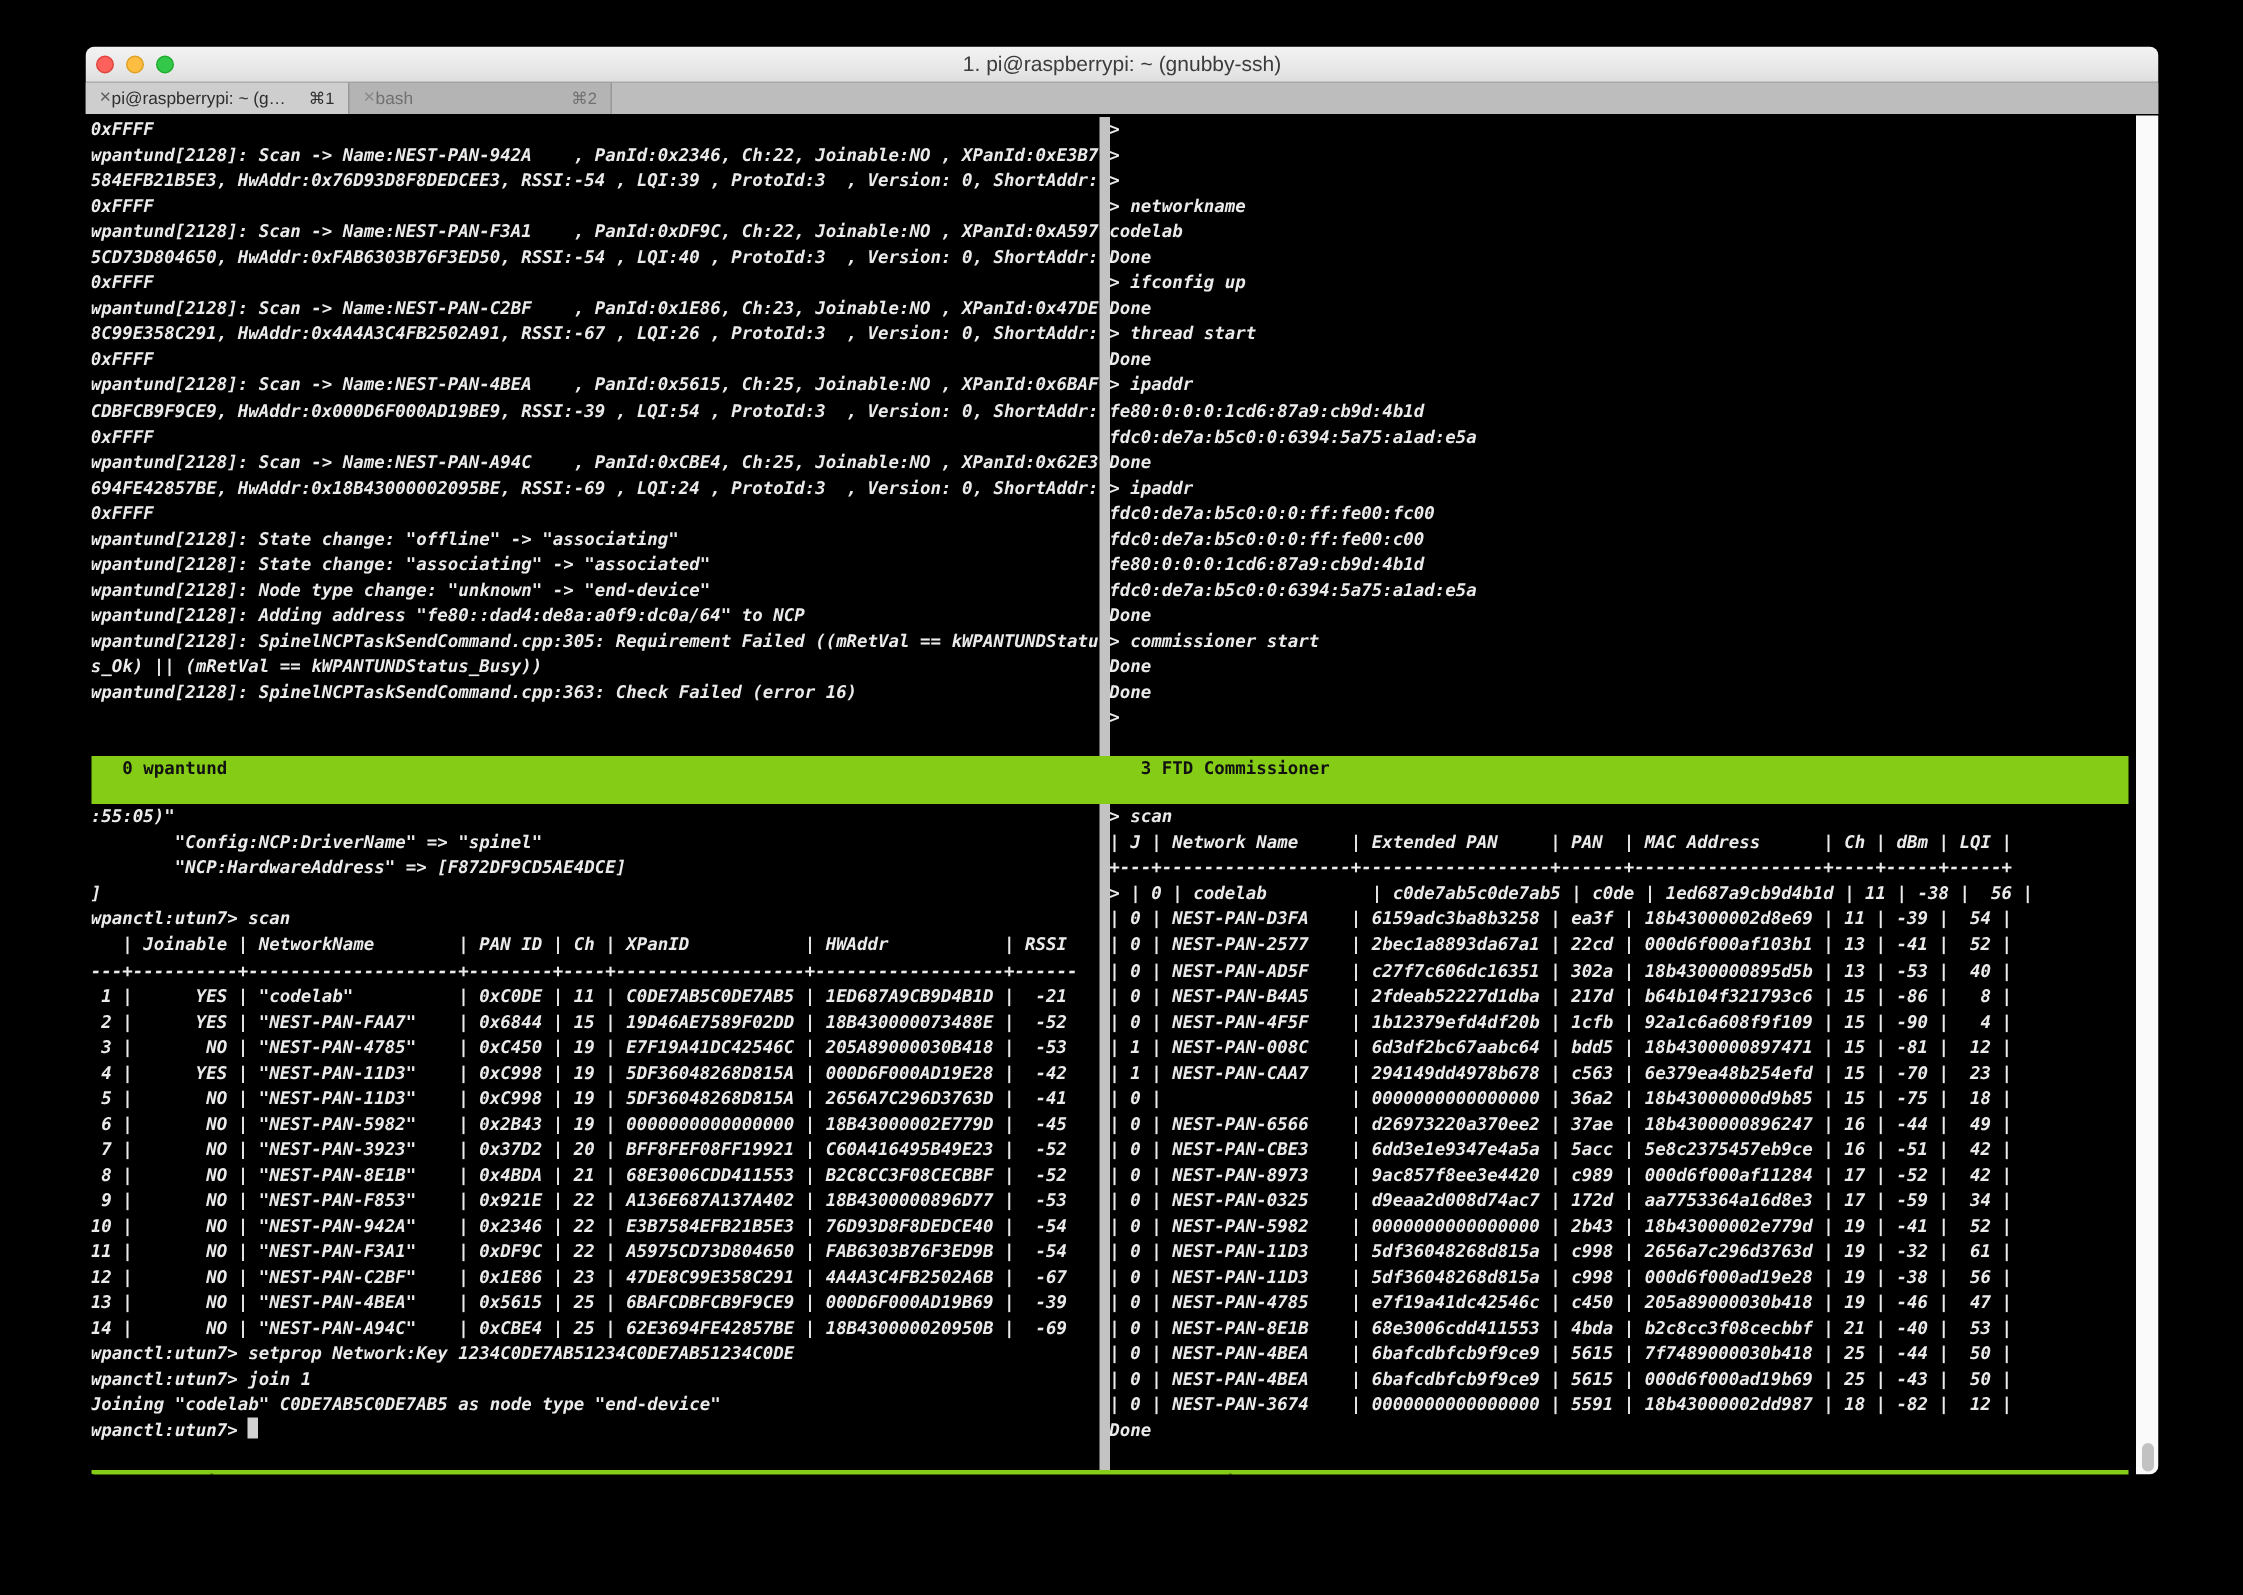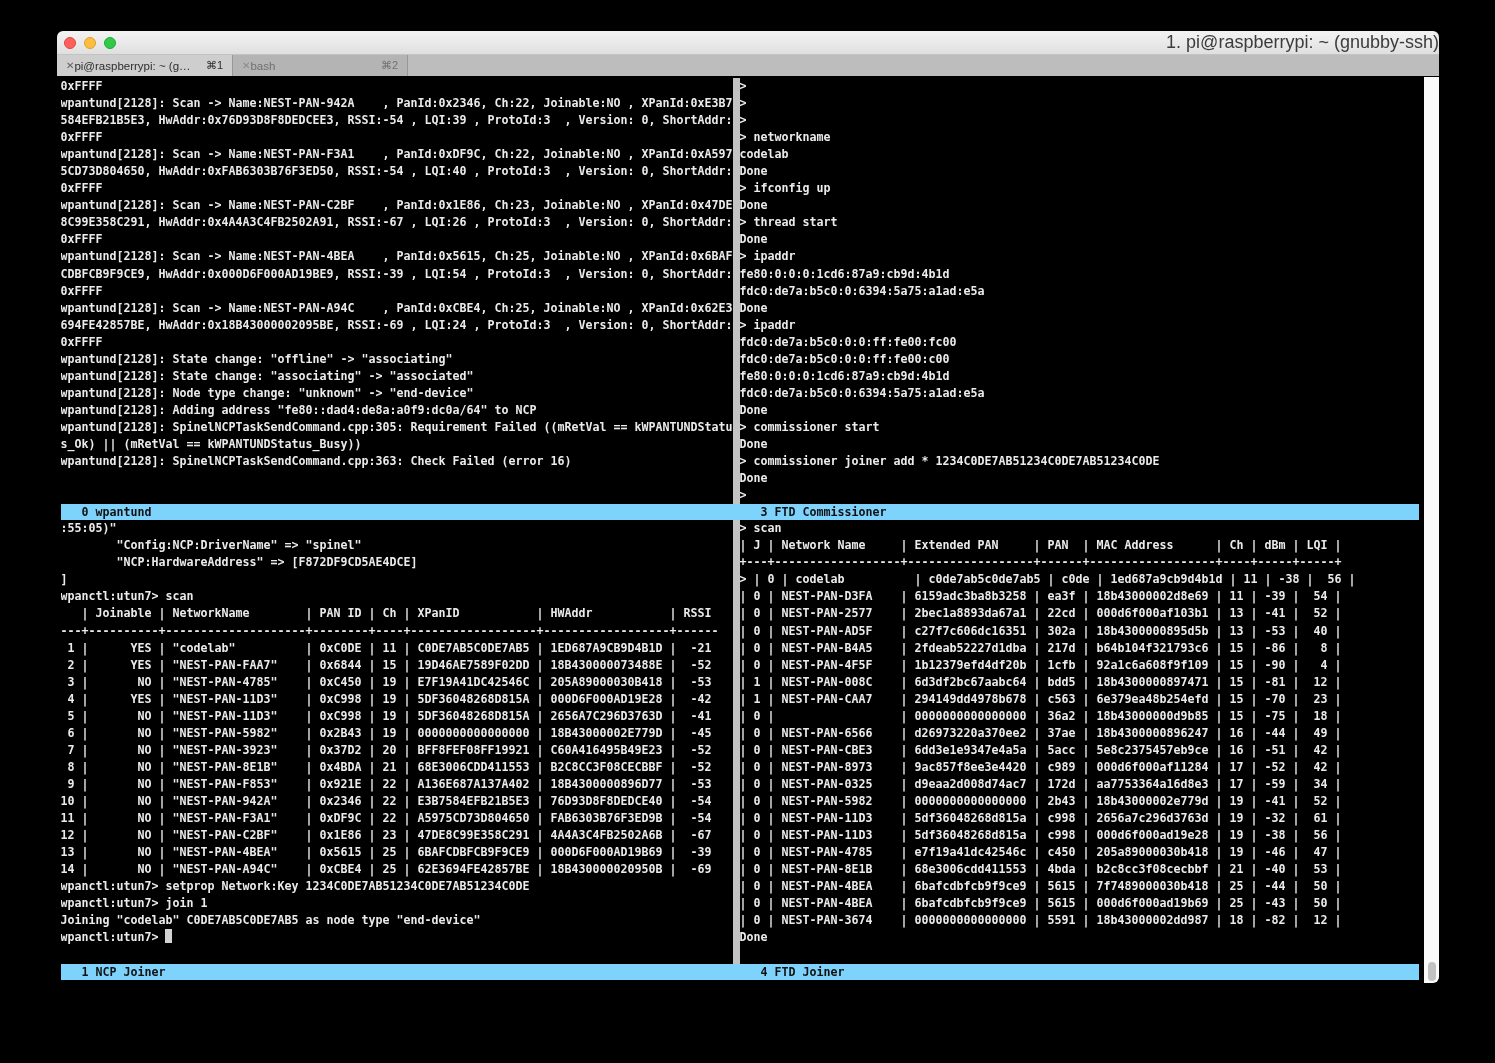--- a/index.html
+++ b/index.html
@@ -11,47 +11,47 @@
 
   
   .titlebar { position:relative; height:24px;
               background:linear-gradient(180deg,#f3f3f3 0%,#e9e9e9 55%,#dfdfdf 100%);
               border-bottom:1px solid #c3c3c3; }
   .lights { position:absolute; left:7px; top:6px; display:flex; gap:8px; }
   .light { width:12px; height:12px; border-radius:50%; }
   .light.red    { background:#fc615c; border:0.5px solid #e0443e; }
   .light.yellow { background:#fdbd41; border:0.5px solid #dfa023; }
   .light.green  { background:#34c84a; border:0.5px solid #1eac2c; }
-  .title { text-align:right; line-height:23px; font-size:18px; color:#3c3c3c; letter-spacing:0; }
+  .title { text-align:center; line-height:23px; font-size:14px; color:#3c3c3c; letter-spacing:0; }
 
   
   .tabbar { display:flex; height:21px; background:#bdbdbd; }
   .tab { display:flex; align-items:center; height:100%; position:relative; }
   .tab .x { font-size:10px; padding:0 0 0 9px; line-height:21px; }
   .tab .lbl { flex:1; font-size:11.5px; white-space:nowrap; overflow:hidden; }
   .tab .key { font-size:11px; padding-right:9px; }
   .tab.active { width:175px; background:#cecece; color:#2e2e2e; }
   .tab.active .x { color:#5f5f5f; }
   .tab.inactive { width:176px; background:#b4b4b4; color:#707070;
                   border-left:1px solid #989898; border-right:1px solid #989898; }
   .tab.inactive .x { color:#8a8a8a; }
   .tabfill { flex:1; background:#bdbdbd; }
 
   
   .term { position:absolute; left:0; right:0; top:46px; bottom:0; background:#000; }
   .grid { position:absolute; left:3.5px; top:1px; width:1358px;
           font-family:"DejaVu Sans Mono", monospace; font-size:11.63px; font-weight:bold;
           color:#ebebeb; }
-  .prow { display:flex; }
+  .prow { display:flex;font-style:italic; }
   .pane { overflow:hidden; }
   .pane.lft { width:672px; }
   .pane.rgt { width:679px; }
   .divider { width:7px; background:#c3c3c3; }
   .ln { height:17.05px; line-height:17.05px; white-space:pre; }
-  .statusrow { height:16px; line-height:17.05px; background:#7dd3fc; color:#111;
+  .statusrow { height:32px; line-height:17.05px; background:#84cc16; color:#111;
                display:flex; white-space:pre; }
   .statusrow .scell { padding-left:21px; }
   .statusrow .scell.lft { width:679px; }
   .statusrow .scell.rgt { width:679px; }
   .cursor { display:inline-block; width:7px; height:14px; background:#d2d2d2;
             vertical-align:-2px; }
 
   
   .sbtrack { position:absolute; top:0; bottom:0; left:1367px; width:15px; background:#fafafa; }
   .sbthumb { position:absolute; left:3.5px; width:8px; height:19px; bottom:2px;
@@ -131,21 +131,20 @@
             <div class="ln">fdc0:de7a:b5c0:0:6394:5a75:a1ad:e5a</div>
             <div class="ln">Done</div>
             <div class="ln">&gt; ipaddr</div>
             <div class="ln">fdc0:de7a:b5c0:0:0:ff:fe00:fc00</div>
             <div class="ln">fdc0:de7a:b5c0:0:0:ff:fe00:c00</div>
             <div class="ln">fe80:0:0:0:1cd6:87a9:cb9d:4b1d</div>
             <div class="ln">fdc0:de7a:b5c0:0:6394:5a75:a1ad:e5a</div>
             <div class="ln">Done</div>
             <div class="ln">&gt; commissioner start</div>
             <div class="ln">Done</div>
-            <div class="ln">&gt; commissioner joiner add * 1234C0DE7AB51234C0DE7AB51234C0DE</div>
             <div class="ln">Done</div>
             <div class="ln">&gt;</div>
           </div>
       </div>
 
       <div class="statusrow">
         <span class="scell lft">0 wpantund</span>
         <span class="scell rgt">3 FTD Commissioner</span>
       </div>
 

